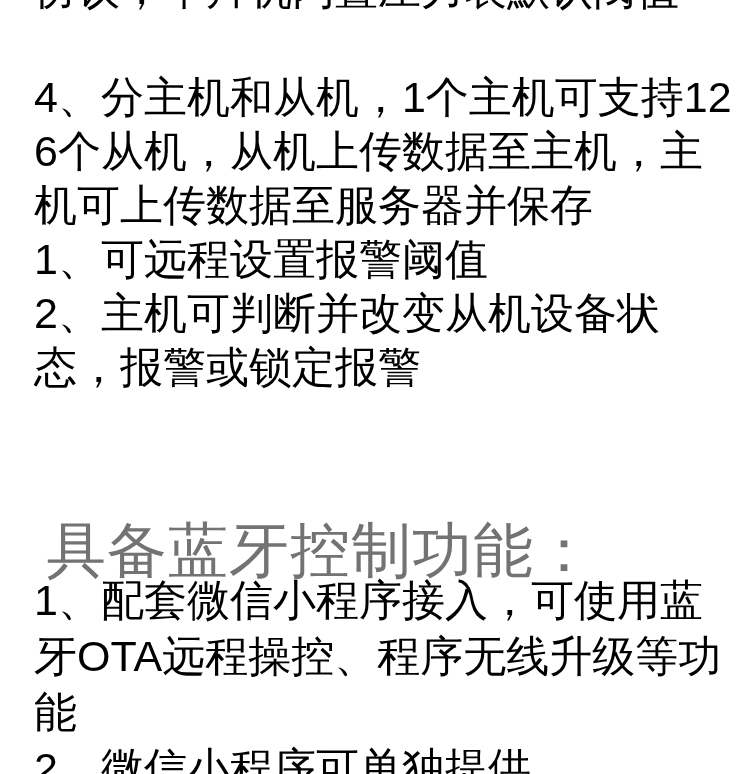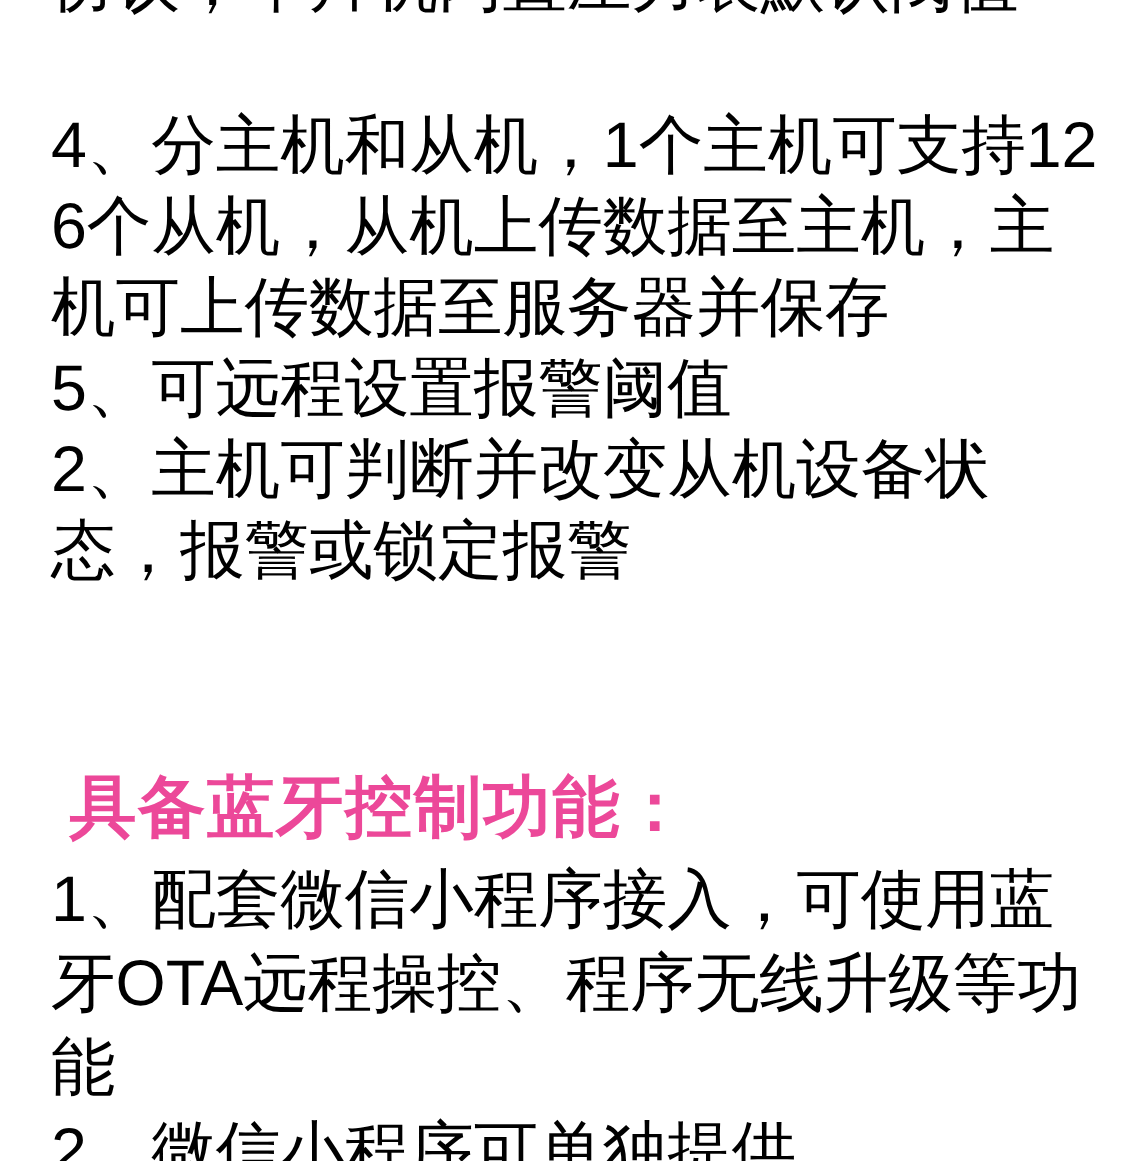--- a/index.html
+++ b/index.html
@@ -48,24 +48,24 @@
   .body-list {
     position: absolute;
     left: 34px;
     right: 16px;
     top: 70px;
   }
   .heading {
     position: absolute;
     left: 46px;
     top: 470px;
-    font-size: 45px;
+    font-size: 60px;
     line-height: 62px;
-    font-weight: bold;
-    color: #ec4899;
+    font-weight: normal;
+    color: #737373;
     letter-spacing: 1px;
   }
   .tail-list {
     position: absolute;
     left: 34px;
     right: 16px;
     top: 572px;
   }
   .para.tail {
     font-size: 43px;
@@ -74,21 +74,21 @@
 </style>
 </head>
 <body>
 
 <div class="page">
 
   <div class="clipped">协议，单片机内置压力表默认阈值</div>
 
   <div class="body-list">
     <p class="para block">4、分主机和从机，1个主机可支持126个从机，从机上传数据至主机，主机可上传数据至服务器并保存</p>
-    <p class="para block">5、可远程设置报警阈值</p>
+    <p class="para block">1、可远程设置报警阈值</p>
     <p class="para block">2、主机可判断并改变从机设备状态，报警或锁定报警</p>
   </div>
 
   <h2 class="heading">具备蓝牙控制功能：</h2>
 
   <div class="tail-list">
     <p class="para tail block">1、配套微信小程序接入，可使用蓝牙OTA远程操控、程序无线升级等功能</p>
     <p class="para tail block">2、微信小程序可单独提供</p>
   </div>
 

